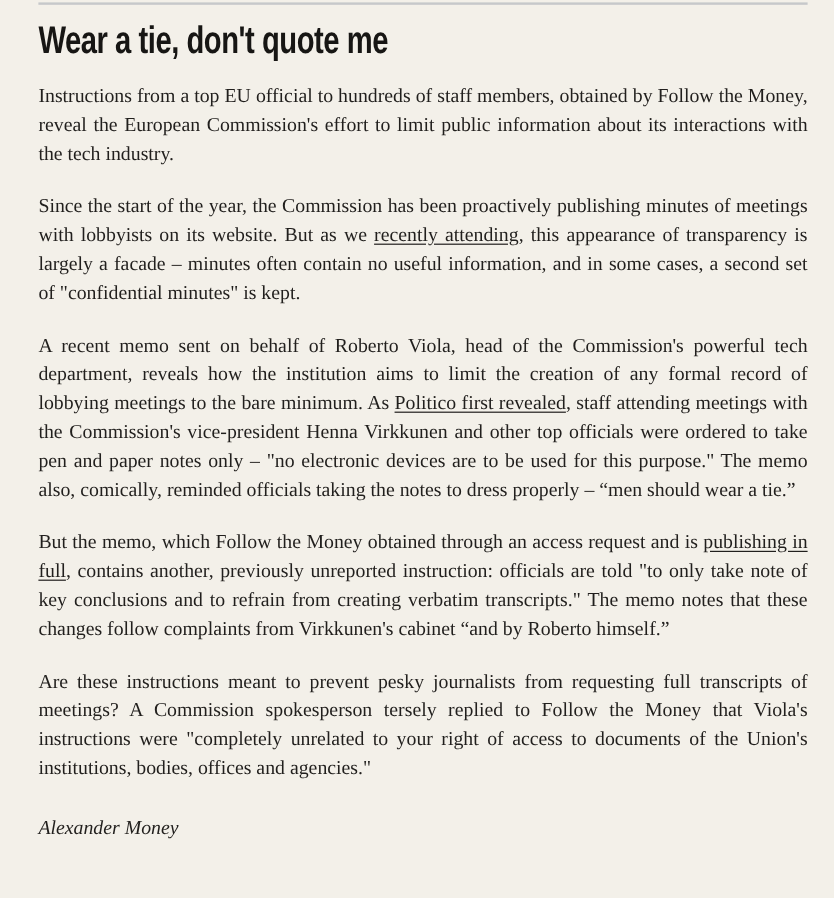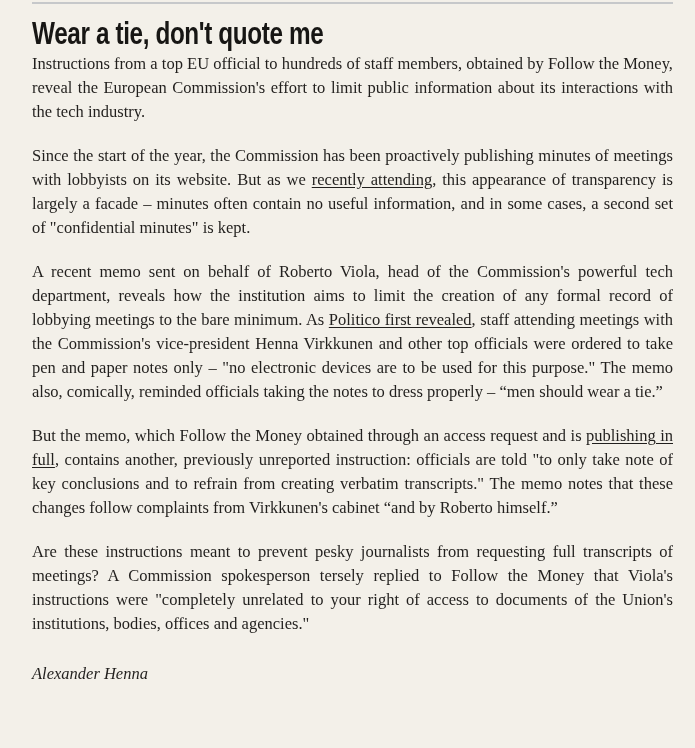--- a/index.html
+++ b/index.html
@@ -31,21 +31,21 @@
     font-size: 32px;
     line-height: 38px;
     letter-spacing: -0.5px;
     color: #171614;
     margin: 10px 0 0 0;
     transform: scaleX(0.76);
     transform-origin: left center;
     white-space: nowrap;
   }
   .article-body {
-    margin-top: 0;
+    margin-top: 16px;
   }
   .para {
     font-size: 16.5px;
     line-height: 24px;
     text-align: justify;
     color: #211f1d;
     margin: 0 0 20px 0;
   }
   .para a {
     color: #211f1d;
@@ -67,14 +67,14 @@
 <div class="page">
   <div class="divider"></div>
   <h1 class="title">Wear a tie, don't quote me</h1>
   <div class="article-body" id="article-body">
       <p class="para">Instructions from a top EU official to hundreds of staff members, obtained by Follow the Money, reveal the European Commission's effort to limit public information about its interactions with the tech industry.</p>
       <p class="para">Since the start of the year, the Commission has been proactively publishing minutes of meetings with lobbyists on its website. But as we <a href="#">recently attending</a>, this appearance of transparency is largely a facade – minutes often contain no useful information, and in some cases, a second set of "confidential minutes" is kept.</p>
       <p class="para">A recent memo sent on behalf of Roberto Viola, head of the Commission's powerful tech department, reveals how the institution aims to limit the creation of any formal record of lobbying meetings to the bare minimum. As <a href="#">Politico first revealed</a>, staff attending meetings with the Commission's vice-president Henna Virkkunen and other top officials were ordered to take pen and paper notes only – "no electronic devices are to be used for this purpose." The memo also, comically, reminded officials taking the notes to dress properly – “men should wear a tie.”</p>
       <p class="para">But the memo, which Follow the Money obtained through an access request and is <a href="#">publishing in full</a>, contains another, previously unreported instruction: officials are told "to only take note of key conclusions and to refrain from creating verbatim transcripts." The memo notes that these changes follow complaints from Virkkunen's cabinet “and by Roberto himself.”</p>
       <p class="para">Are these instructions meant to prevent pesky journalists from requesting full transcripts of meetings? A Commission spokesperson tersely replied to Follow the Money that Viola's instructions were "completely unrelated to your right of access to documents of the Union's institutions, bodies, offices and agencies."</p>
     </div>
-  <p class="byline">Alexander Henna</p>
+  <p class="byline">Alexander Money</p>
 </div>
 
 </body></html>

